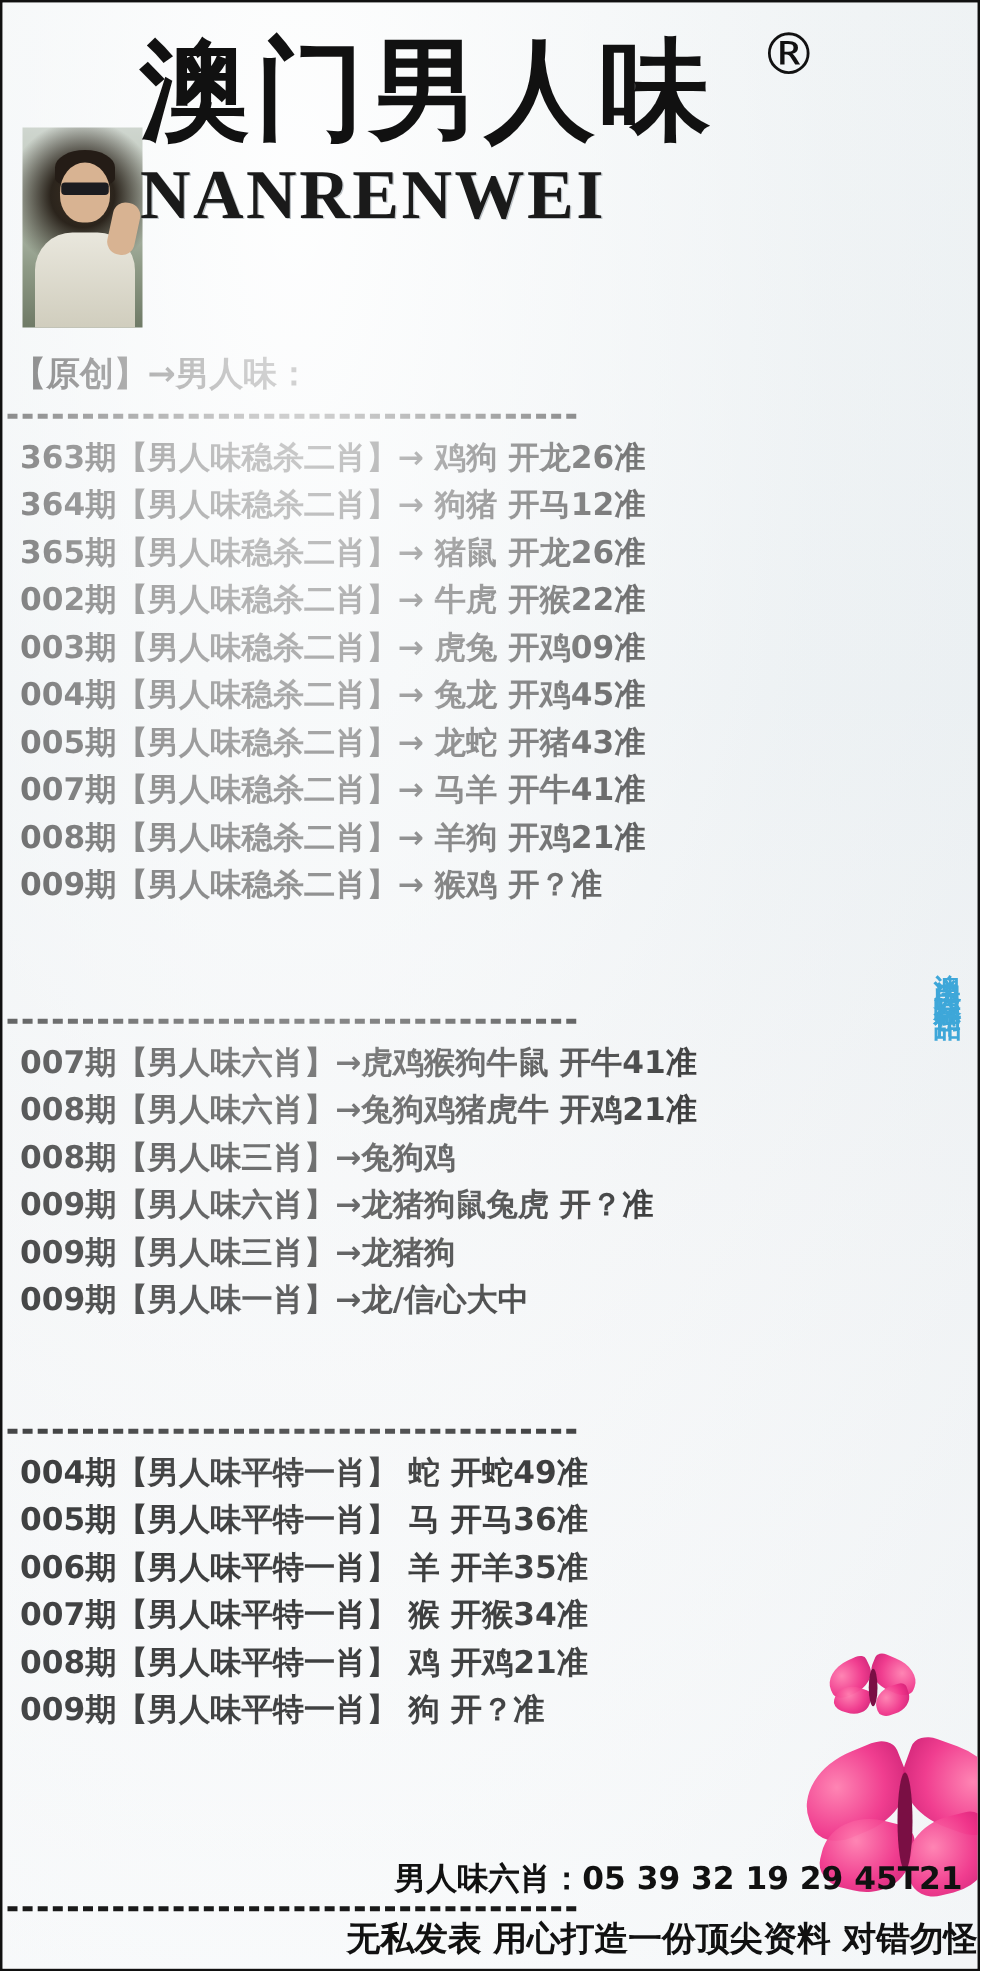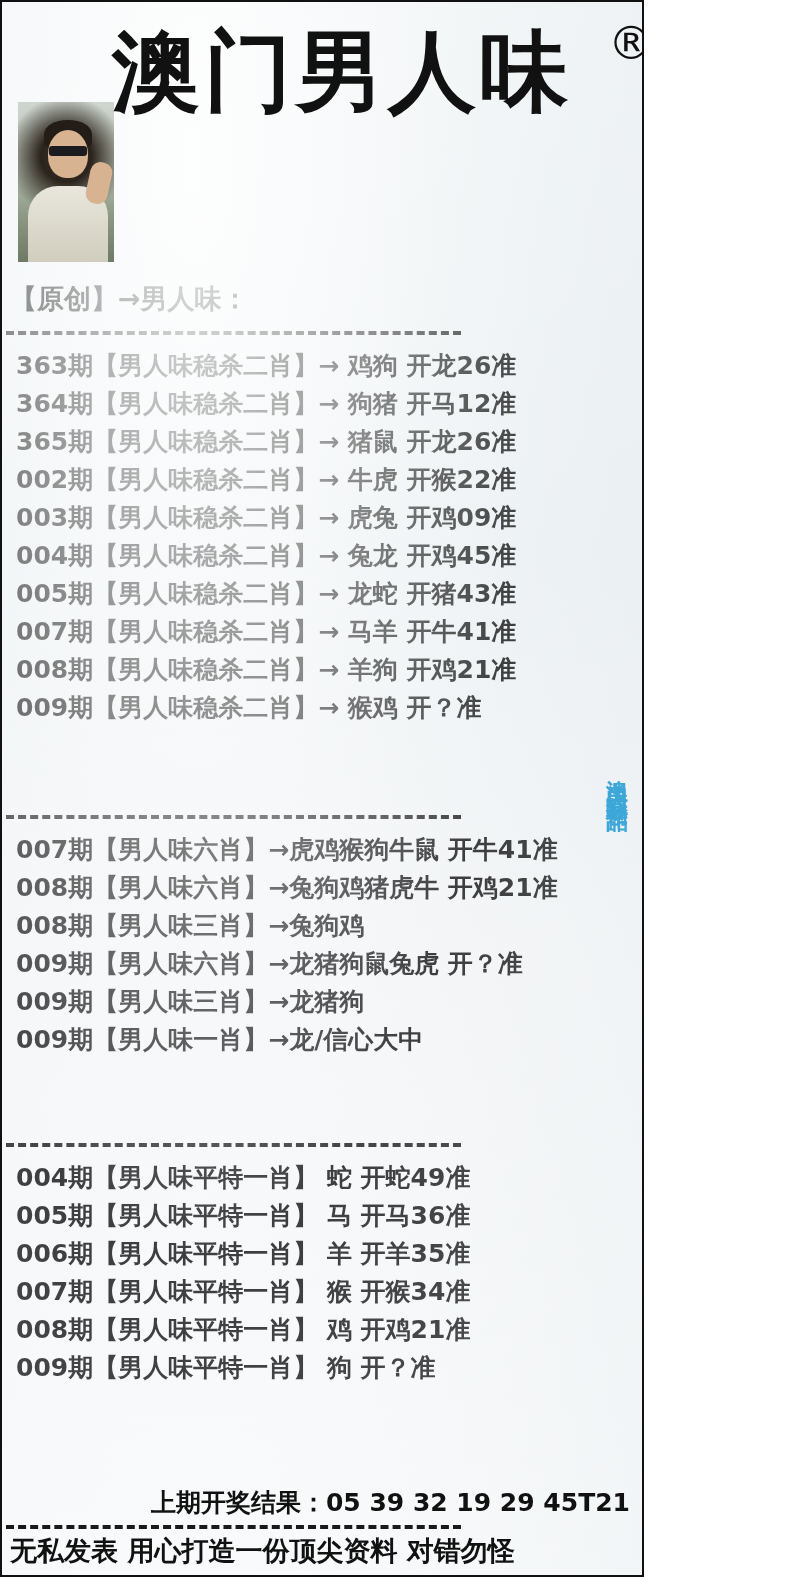--- a/index.html
+++ b/index.html
@@ -8,21 +8,21 @@
   }
   body {
     width: 800px;
     height: 1577px;
     font-family: "Liberation Serif", "DejaVu Serif", serif;
     background: #ffffff;
     overflow: hidden;
   }
   .page {
     position: relative;
-    width: 644px;
+    width: 784px;
     height: 1577px;
     background: linear-gradient(to bottom, #f2f5f6 0%, #eef2f4 35%, #f6f7f8 60%, #ffffff 100%);
     box-sizing: border-box;
     border: 2px solid #111;
     overflow: hidden;
   }
   
   .page:before {
     content: "";
     position: absolute;
@@ -210,40 +210,42 @@
     height: 0;
     border-top: 4px dashed #1a1a1a;
   }
   .slogan {
     margin-left: 8px;
     font-family: "DejaVu Sans", "Liberation Sans", sans-serif;
     font-weight: bold;
     font-size: 27px;
     color: #111;
     white-space: nowrap;
+    text-align: right;
   }
 </style>
 </head>
 <body>
 
 <div class="page">
 
   <div class="header">
 
     <div class="avatar">
       <div class="hair"></div>
       <div class="face"></div>
       <div class="glasses"></div>
       <div class="body"></div>
       <div class="arm"></div>
     </div>
 
     <div class="brand">
       <div class="brand-cn">澳门男人味</div>
       <div class="brand-reg">®</div>
+      <div class="brand-en">NANRENWEI</div>
     </div>
   </div>
 
   <div class="section-title">【原创】→男人味：</div>
 
   <div class="divider"></div>
 
   <div class="rows">
     <div class="row">363期【男人味稳杀二肖】→ 鸡狗  开龙26准</div>
     <div class="row">364期【男人味稳杀二肖】→ 狗猪  开马12准</div>
@@ -294,19 +296,19 @@
   <div class="butterfly" style="left:640px; top:1390px; width:160px; height:180px;">
     <div class="bf-wing" style="left:0px; top:10px; width:86px; height:64px; transform: rotate(-22deg);"></div>
     <div class="bf-wing" style="left:78px; top:6px; width:86px; height:64px; transform: rotate(20deg) scaleX(-1);"></div>
     <div class="bf-wing" style="left:16px; top:62px; width:70px; height:60px; transform: rotate(14deg);"></div>
     <div class="bf-wing" style="left:82px; top:62px; width:70px; height:60px; transform: rotate(-14deg);"></div>
     <div class="bf-body" style="left:76px; top:26px; width:12px; height:78px;"></div>
   </div>
 
   <div class="footer">
     <div class="result-line">
-      <span>上期开奖结果：</span><span>05  39  32  19  29  45T21</span>
+      <span>男人味六肖：</span><span>05  39  32  19  29  45T21</span>
     </div>
     <div class="bottom-dashes"></div>
     <div class="slogan">无私发表 用心打造一份顶尖资料 对错勿怪</div>
   </div>
 
 </div>
 
 </body></html>

